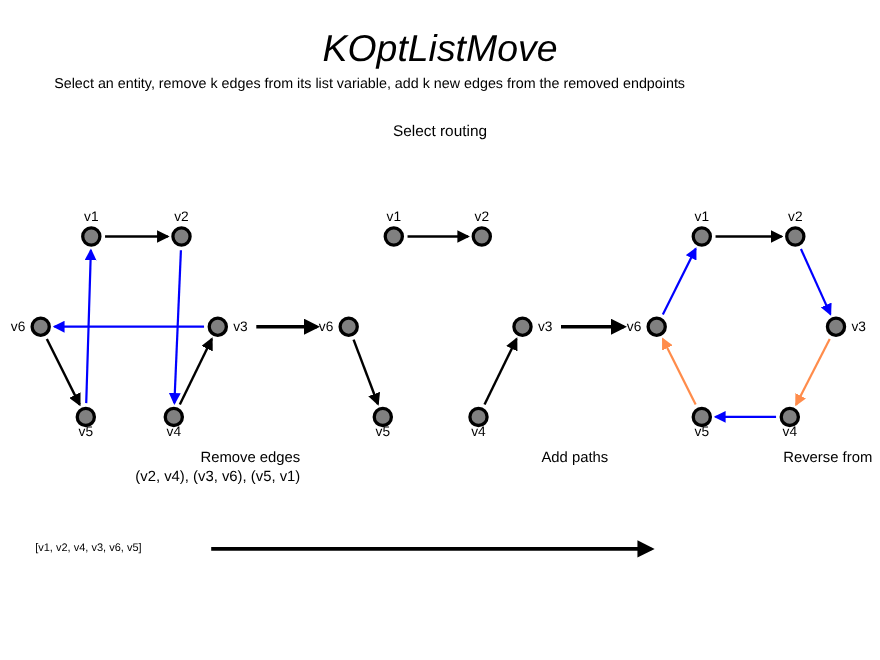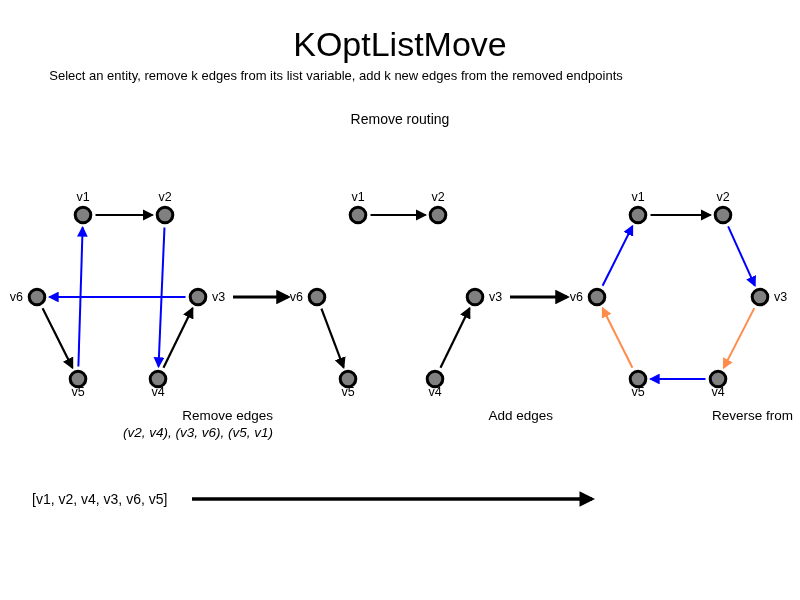--- a/index.html
+++ b/index.html
@@ -25,20 +25,21 @@
   .title {
     position: absolute;
     left: 0;
     top: 24px;
     width: 800px;
     text-align: center;
     font-size: 34px;
     font-weight: normal;
     letter-spacing: 0px;
     line-height: 40px;
+    font-style: italic;
   }
   .subtitle {
     position: absolute;
     left: 0;
     top: 68px;
     width: 672px;
     text-align: center;
     font-size: 13px;
     line-height: 16px;
   }
@@ -51,50 +52,50 @@
     font-size: 14px;
     line-height: 18px;
   }
   .panel-caption {
     position: absolute;
     text-align: right;
     font-size: 13.5px;
     line-height: 17px;
     white-space: pre;
   }
-  .caption-line2 { display: block; font-style: italic; }
+  .caption-line2 { display: block; }
   svg.graph-layer {
     position: absolute;
     left: 0;
     top: 0;
     width: 800px;
     height: 600px;
   }
   .node-label {
     font-family: "Liberation Sans", sans-serif;
     font-size: 12.5px;
     fill: #000000;
   }
   .list-text {
     position: absolute;
-    font-size: 14px;
+    font-size: 10px;
     line-height: 18px;
     white-space: pre;
   }
 </style>
 </head>
 <body>
 
 <div id="root">
 
   <div class="title">KOptListMove</div>
 
   <div class="subtitle">Select an entity, remove k edges from its list variable, add k new edges from the removed endpoints</div>
 
-  <div class="section-label">Remove routing</div>
+  <div class="section-label">Select routing</div>
 
   <svg class="graph-layer" viewBox="0 0 800 600">
     <defs>
       <marker id="ah-black" viewBox="0 0 10 10" refX="8.5" refY="5" markerWidth="5.2" markerHeight="5.2" orient="auto-start-reverse">
         <path d="M 0 0 L 10 5 L 0 10 z" fill="#000000"></path>
       </marker>
       <marker id="ah-blue" viewBox="0 0 10 10" refX="8.5" refY="5" markerWidth="5.4" markerHeight="5.4" orient="auto-start-reverse">
         <path d="M 0 0 L 10 5 L 0 10 z" fill="#0000FF"></path>
       </marker>
       <marker id="ah-orange" viewBox="0 0 10 10" refX="8.5" refY="5" markerWidth="5.4" markerHeight="5.4" orient="auto-start-reverse">
@@ -199,20 +200,20 @@
           <text class="node-label" x="583" y="301" text-anchor="end">v6</text>
         </g>
       </g>
     <g id="footer-arrow-layer">
         <line x1="192" y1="499" x2="592" y2="499" stroke="#000000" stroke-width="3.4" marker-end="url(#ah-big)"></line>
       </g>
   </svg>
 
   <div id="captions-host">
       <div class="panel-caption" style="left: 8px; top: 407px; width: 265px;"><span>Remove edges</span><span class="caption-line2">(v2, v4), (v3, v6), (v5, v1)</span></div>
-      <div class="panel-caption" style="left: 288px; top: 407px; width: 265px;"><span>Add edges</span></div>
+      <div class="panel-caption" style="left: 288px; top: 407px; width: 265px;"><span>Add paths</span></div>
       <div class="panel-caption" style="left: 578px; top: 407px; width: 215px;"><span>Reverse from</span></div>
     </div>
 
   <div class="list-text" id="list-before" style="left:32px; top:490px;">[v1, v2, v4, v3, v6, v5]</div>
 
 
 </div>
 
 </body></html>

